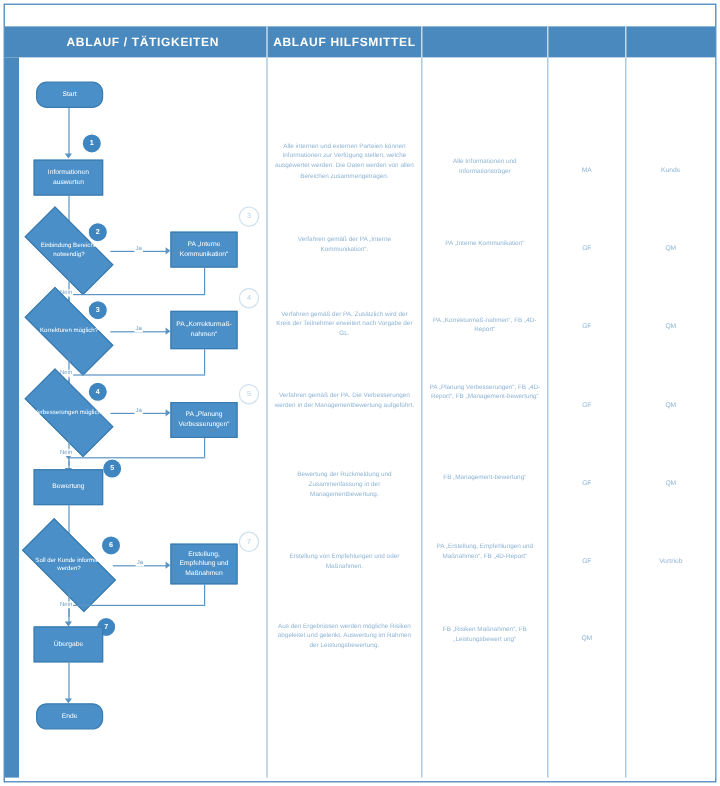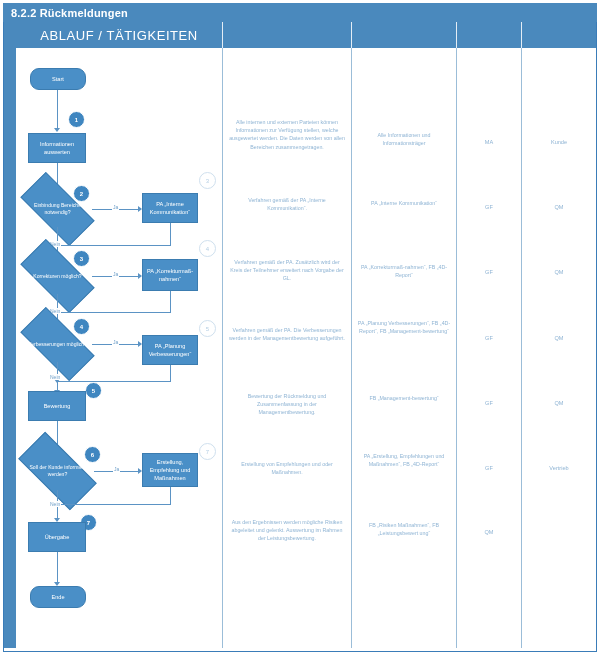--- a/index.html
+++ b/index.html
@@ -28,21 +28,21 @@
   }
 
   
   .header-band{
     position:absolute;left:4px;top:22px;width:592px;height:26px;
     background:#4a89bd;
   }
   .hdr-cell{
     position:absolute;top:22px;height:26px;
     display:flex;align-items:center;justify-content:center;
-    color:#ffffff;font-size:13px;font-weight:normal;letter-spacing:.55px;
+    color:#ffffff;font-size:10px;font-weight:bold;letter-spacing:.55px;
     text-align:center;
   }
   .hdr-sep{position:absolute;top:22px;width:1px;height:26px;background:#ffffff;opacity:.85;}
 
   
   .phase-strip{
     position:absolute;left:4px;top:48px;width:12px;height:600px;
     background:#4a89bd;
   }
 
@@ -113,24 +113,24 @@
   }
   .cell-txt.role{font-size:5.6px;}
 </style>
 </head>
 <body>
 
 <div class="page">
 
   <div class="frame"></div>
 
-  <div class="title-bar">8.2.2 Rückmeldungen</div>
 
   <div class="header-band"></div>
   <div class="hdr-cell" style="left:16px;width:206px;">ABLAUF / TÄTIGKEITEN</div>
+  <div class="hdr-cell" style="left:223px;width:128px;">ABLAUF HILFSMITTEL</div>
   <div class="hdr-sep" style="left:222px;"></div>
   <div class="hdr-sep" style="left:351px;"></div>
   <div class="hdr-sep" style="left:456px;"></div>
   <div class="hdr-sep" style="left:521px;"></div>
 
   <div class="phase-strip">
     
   </div>
 
   <div class="body-area"></div>

